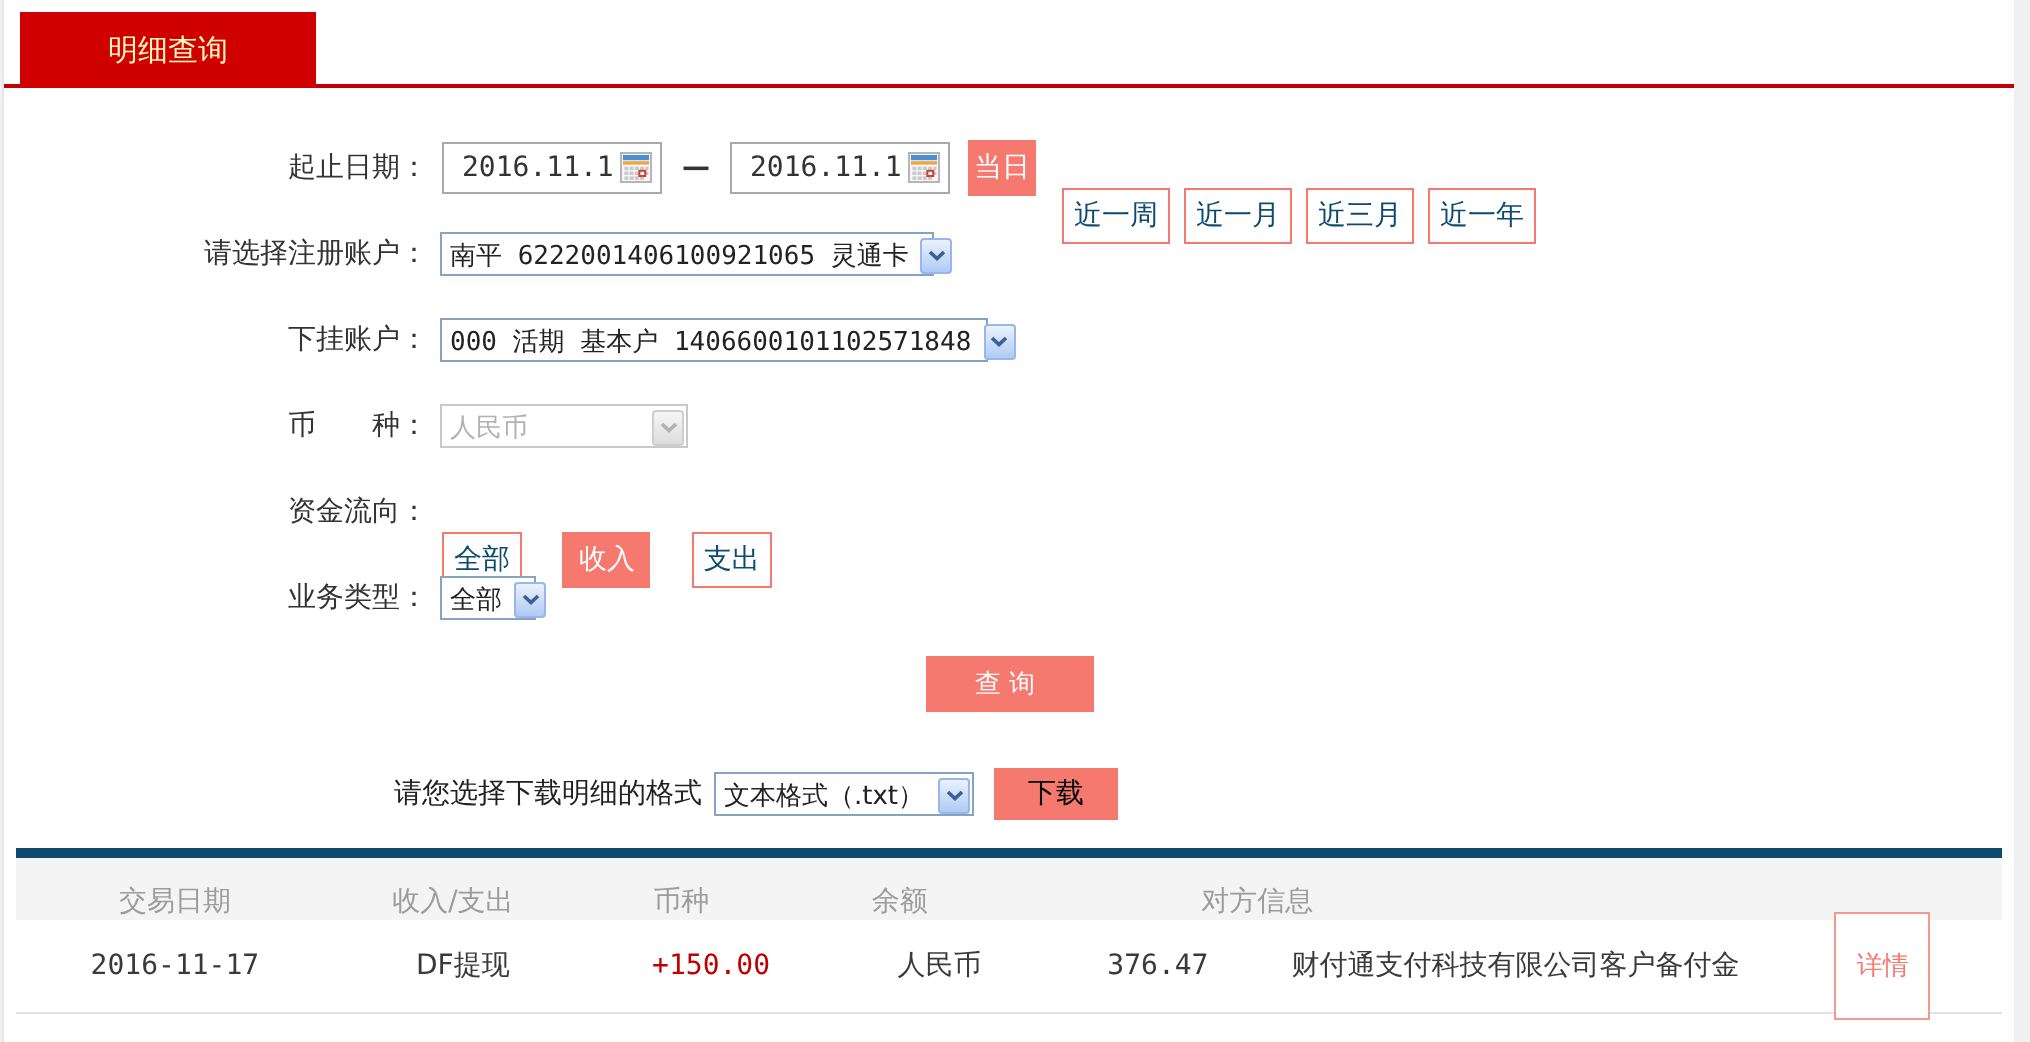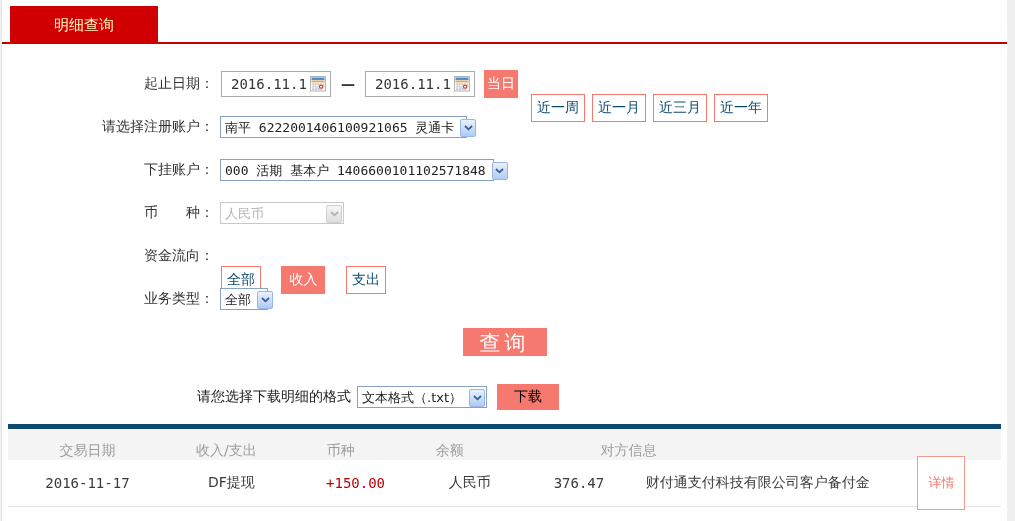--- a/index.html
+++ b/index.html
@@ -62,21 +62,21 @@
     width:16px; height:18px; margin-right:1px; border:1px solid #98b7e8; border-radius:2px;
     background:linear-gradient(180deg,#eaf2fd 0%,#cfe0f7 45%,#aecbf5 100%);
     display:flex; align-items:center; justify-content:center; flex:none;
   }
   .xp-select.disabled { border-color:#c9c9c9; cursor:default; }
   .xp-select.disabled .val { color:#b2b2b2; }
   .xp-select.disabled .xp-arrow { border-color:#cfcfcf; background:linear-gradient(180deg,#f6f6f6,#dddddd); }
   
   .query-btn {
     display:block; margin:6px auto 0; width:84px; height:28px;
-    background:#f5796f; color:#fff; border:none; font-size:21px; letter-spacing:4px;
+    background:#f5796f; color:#fff; border:none; font-size:13px; letter-spacing:4px;
     cursor:pointer; font-family:inherit;
   }
   
   .download-row { display:flex; align-items:center; margin:28px 0 0 195px; height:26px; font-size:14px; color:#222; }
   .dl-hint { margin-left:68px; }
   .dl-btn {
     margin-left:10px; width:62px; height:26px; background:#f5796f; color:#000000;
     border:none; font-size:14px; cursor:pointer; font-family:inherit;
   }
   

